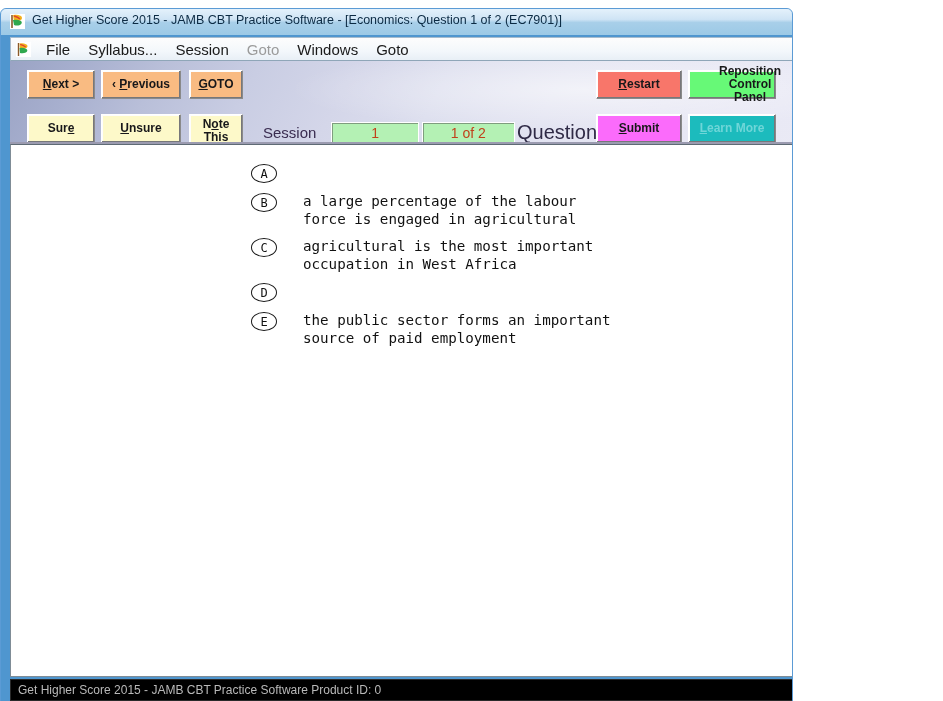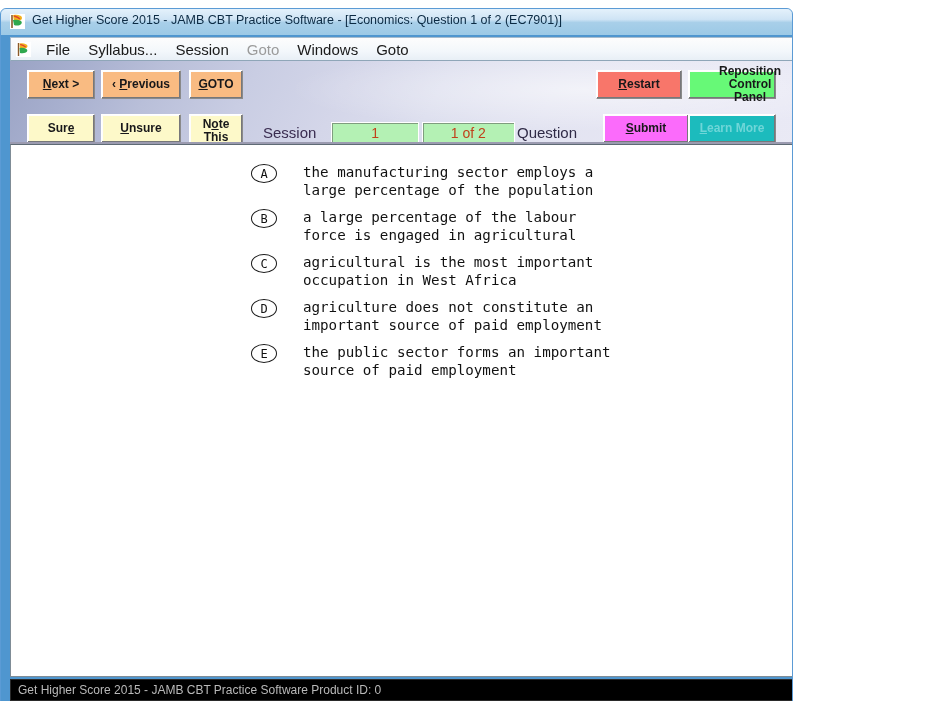--- a/index.html
+++ b/index.html
@@ -171,21 +171,21 @@
     justify-content: center;
     text-align: center;
     line-height: 1.08;
     cursor: default;
     user-select: none;
   }
   .cp-btn u { text-decoration: underline; }
   .btn-orange { background: #f9bb82; }
   .btn-cream  { background: #fdf9c9; }
   .btn-red    { background: #f8766a; }
-  .btn-magenta{ background: #fb6bfb; margin-left: 7px; }
+  .btn-magenta{ background: #fb6bfb; }
   .btn-green  { background: #67f977; }
   .btn-teal   { background: #1cbbbd; }
   .btn-teal .lbl { color: #6fd6d8; }
 
   
   #sess-block {
     position: absolute;
     left: 243px; top: 60px;
     width: 262px;
   }
@@ -222,21 +222,21 @@
   .sess-field.w2 { width: 94px; }
 
   #qt-block {
     position: absolute;
     left: 507px; top: 60px;
     width: 80px;
   }
   .qt-line {
     height: 23px;
     margin-bottom: 0;
-    font-size: 15px;
+    font-size: 20px;
     color: #2f2a46;
     display: flex;
     align-items: center;
     white-space: nowrap;
   }
 
   
   #child-area {
     position: absolute;
     left: 9px; top: 135px;
@@ -425,36 +425,34 @@
       </div>
 
     </div>
 
     <div id="child-area">
       <div id="qwrap">
 
 
         <div class="opt-row">
           <span class="opt-bullet">A</span>
-          <span class="opt-text"><span>the manufacturing sector employs a</span><br><span>large percentage of the population</span></span>
         </div>
 
         <div class="opt-row">
           <span class="opt-bullet">B</span>
           <span class="opt-text"><span>a large percentage of the labour</span><br><span>force is engaged in agricultural</span></span>
         </div>
 
         <div class="opt-row">
           <span class="opt-bullet">C</span>
           <span class="opt-text"><span>agricultural is the most important</span><br><span>occupation in West Africa</span></span>
         </div>
 
         <div class="opt-row">
           <span class="opt-bullet">D</span>
-          <span class="opt-text"><span>agriculture does not constitute an</span><br><span>important source of paid employment</span></span>
         </div>
 
         <div class="opt-row">
           <span class="opt-bullet">E</span>
           <span class="opt-text"><span>the public sector forms an important</span><br><span>source of paid employment</span></span>
         </div>
 
       </div>
     </div>
 

